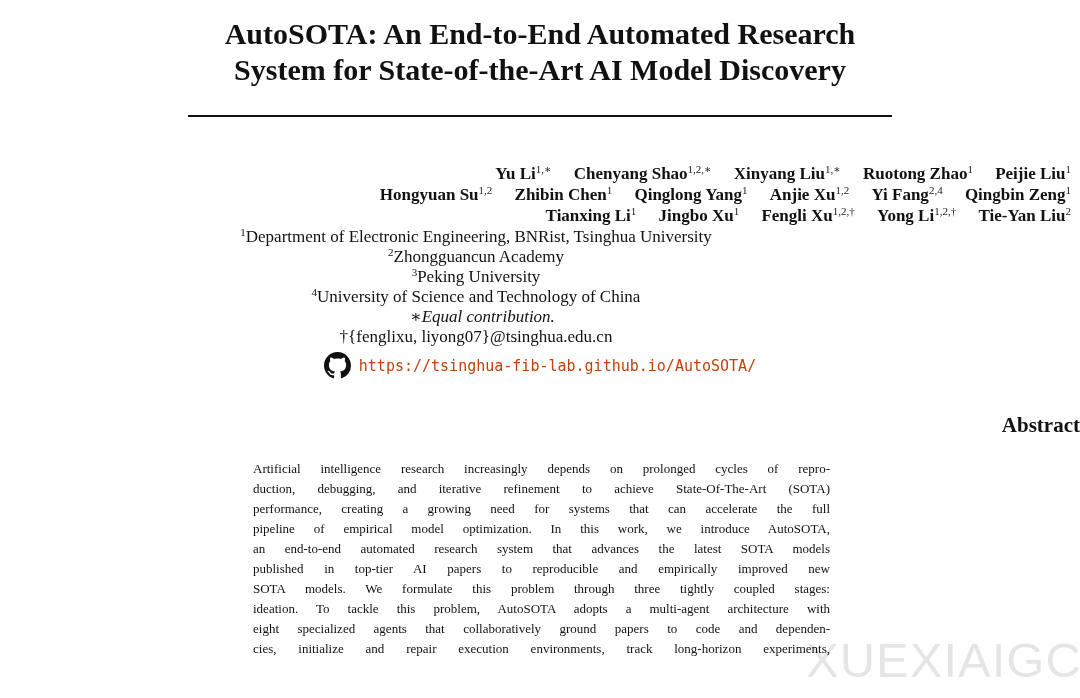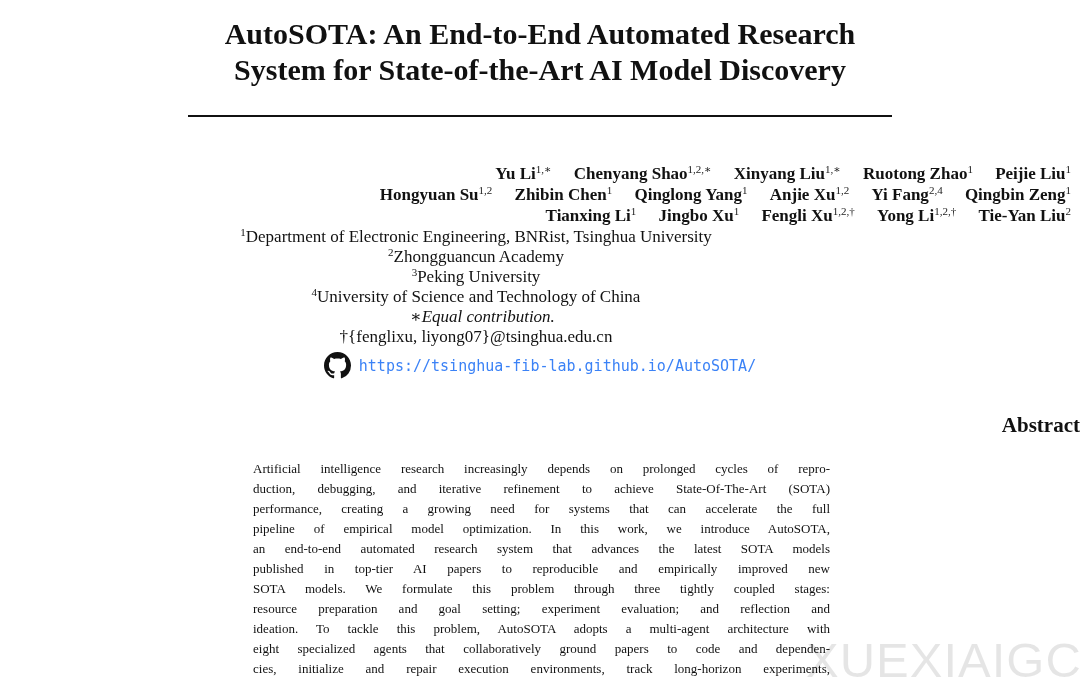--- a/index.html
+++ b/index.html
@@ -29,21 +29,21 @@
   }
   .affils sup { font-size: 11px; vertical-align: 6px; line-height: 0; }
   .equal { font-style: italic; padding-left: 13px; }
   .link-row {
     position: absolute; left: 0; width: 1080px; top: 352px;
     display: flex; justify-content: center; align-items: center; gap: 8px;
   }
   .gh-icon { width: 27px; height: 27px; display: inline-block; }
   .link {
     font-family: "DejaVu Sans Mono", "Liberation Mono", monospace;
-    font-size: 15px; color: #3b82f6; text-decoration: none;
+    font-size: 15px; color: #c2410c; text-decoration: none;
   }
   .abs-head {
     position: absolute; left: 0; width: 1080px; top: 413px;
     text-align: right; font-weight: bold; font-size: 21px;
   }
   .abs-body {
     position: absolute; left: 253px; width: 577px; top: 459px;
     font-size: 13px; line-height: 20px; text-align: justify;
   }
   .abs-line { display: block; text-align: justify; text-align-last: justify; white-space: nowrap; height: 20px; }
@@ -110,20 +110,19 @@
 <div class="abs-head">Abstract</div>
 
 <div class="abs-body">
   <span class="abs-line">Artificial intelligence research increasingly depends on prolonged cycles of repro-</span>
   <span class="abs-line">duction, debugging, and iterative refinement to achieve State-Of-The-Art (SOTA)</span>
   <span class="abs-line">performance, creating a growing need for systems that can accelerate the full</span>
   <span class="abs-line">pipeline of empirical model optimization. In this work, we introduce AutoSOTA,</span>
   <span class="abs-line">an end-to-end automated research system that advances the latest SOTA models</span>
   <span class="abs-line">published in top-tier AI papers to reproducible and empirically improved new</span>
   <span class="abs-line">SOTA models. We formulate this problem through three tightly coupled stages:</span>
-  <span class="abs-line">resource preparation and goal setting; experiment evaluation; and reflection and</span>
   <span class="abs-line">ideation. To tackle this problem, AutoSOTA adopts a multi-agent architecture with</span>
   <span class="abs-line">eight specialized agents that collaboratively ground papers to code and dependen-</span>
   <span class="abs-line">cies, initialize and repair execution environments, track long-horizon experiments,</span>
 
 </div>
 
 <div class="watermark">XUEXIAIGC</div>
 
 </body></html>

